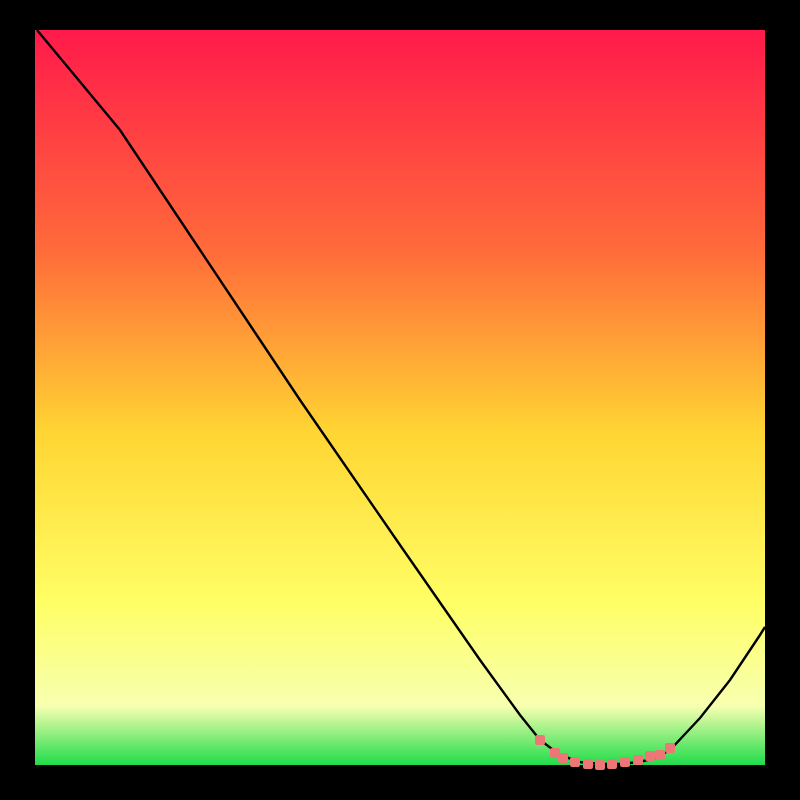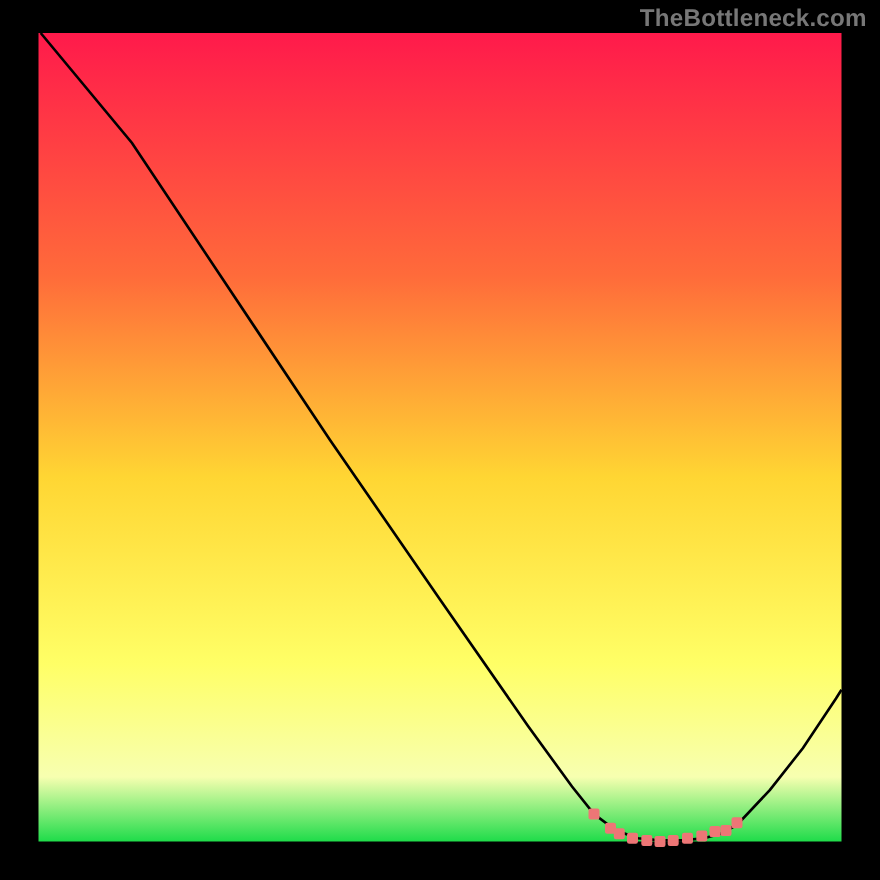--- a/index.html
+++ b/index.html
@@ -64,14 +64,13 @@
         <rect x="595" y="760" width="10" height="10" rx="2" fill="#ed7676"></rect>
         <rect x="607" y="759" width="10" height="10" rx="2" fill="#ed7676"></rect>
         <rect x="620" y="757" width="10" height="10" rx="2" fill="#ed7676"></rect>
         <rect x="633" y="755" width="10" height="10" rx="2" fill="#ed7676"></rect>
         <rect x="645" y="751" width="10" height="10" rx="2" fill="#ed7676"></rect>
         <rect x="655" y="750" width="10" height="10" rx="2" fill="#ed7676"></rect>
         <rect x="665" y="743" width="10" height="10" rx="2" fill="#ed7676"></rect>
       </g>
   </svg>
 
-  <div class="watermark">TheBottleneck.com</div>
 </div>
 
 </body></html>

